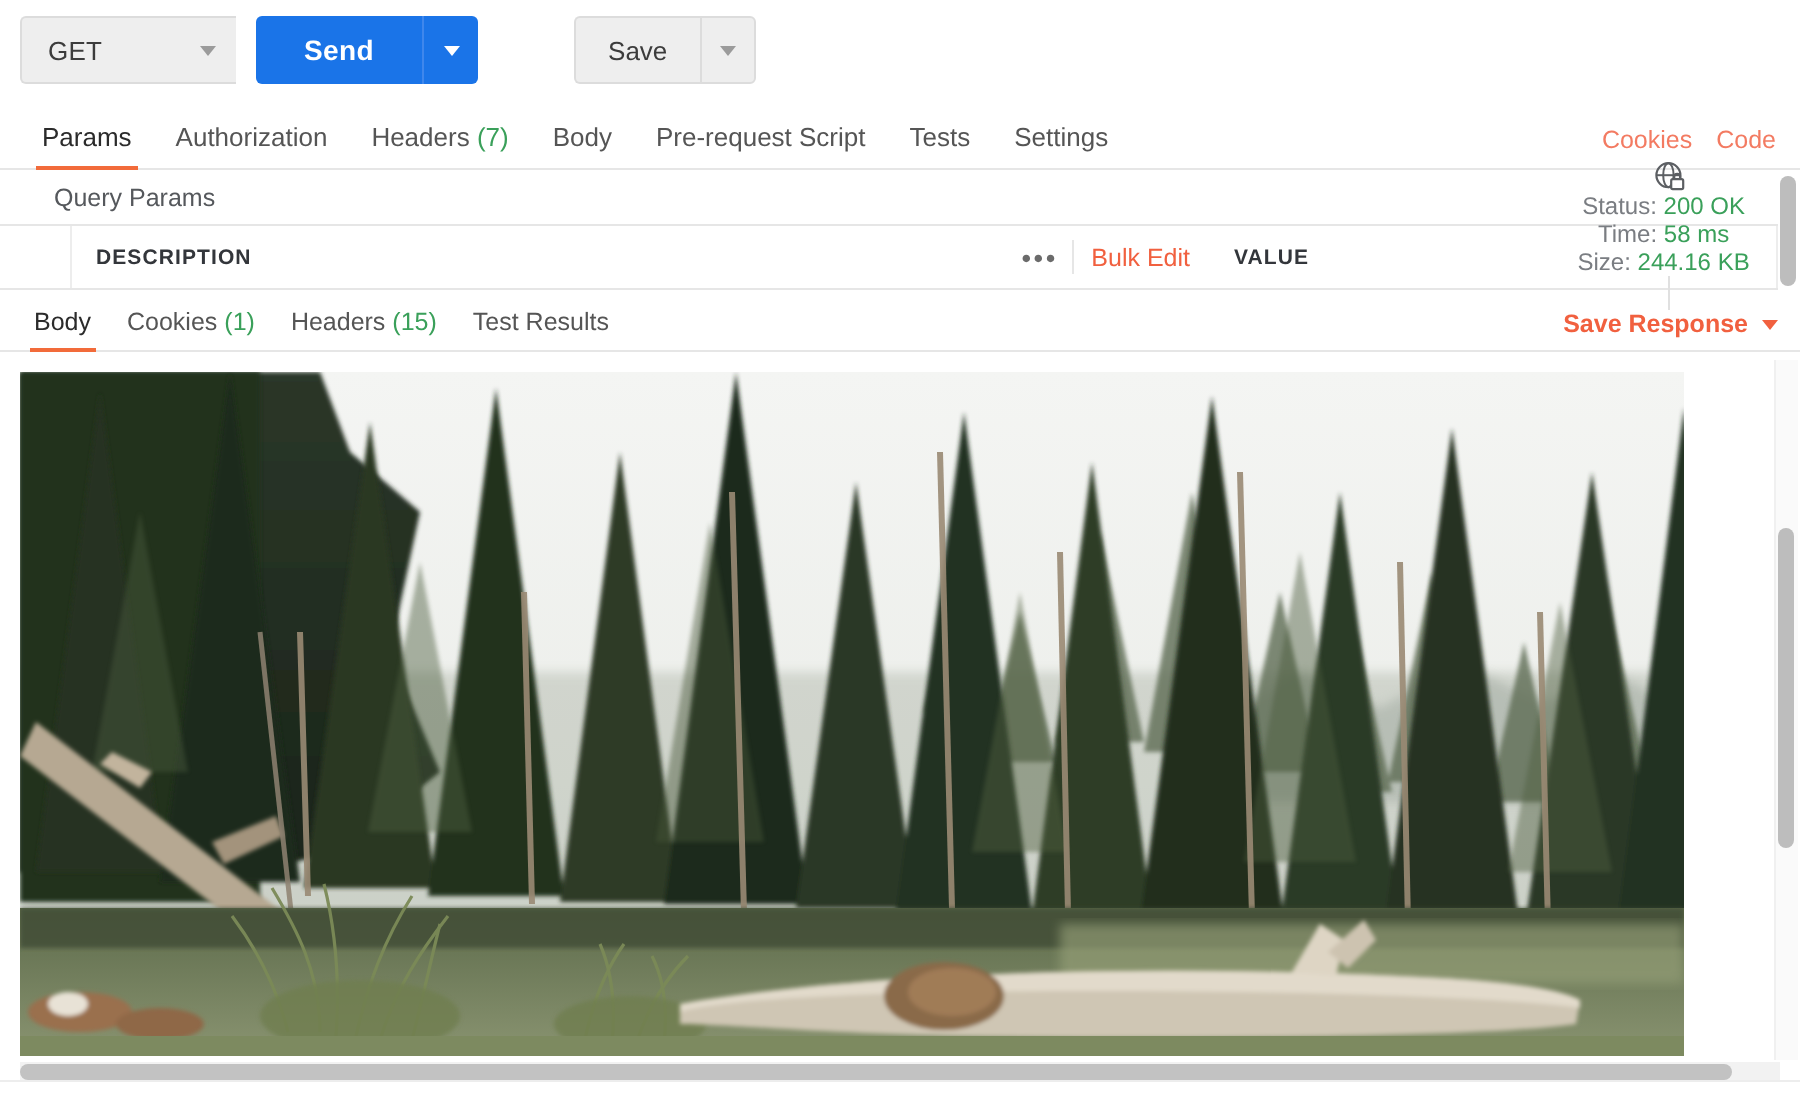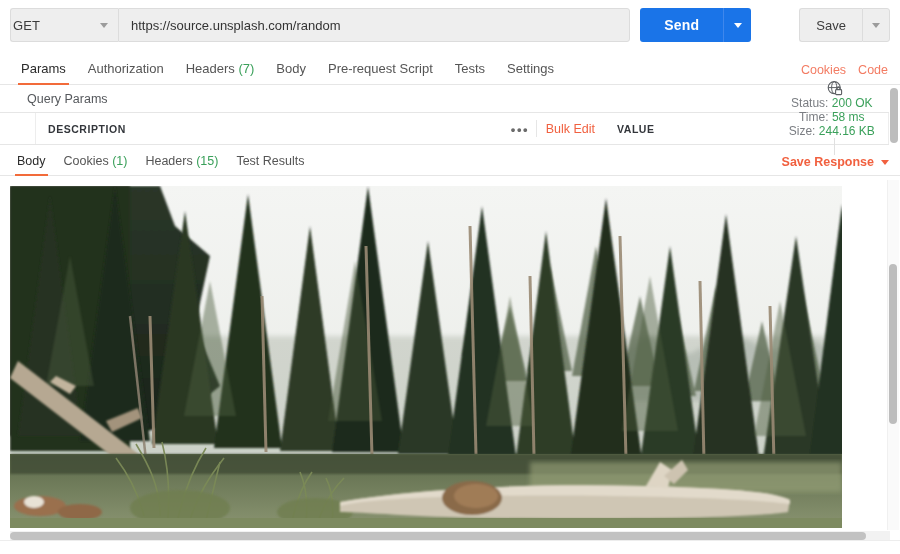--- a/index.html
+++ b/index.html
@@ -16,21 +16,21 @@
   
   .urlbar {
     position: absolute; left: 0; top: 0; width: 900px; height: 50px;
     display: flex; align-items: center; padding: 0 10px;
   }
   .method-box {
     width: 108px; height: 34px; background: #eeeeee;
     border: 1px solid #dcdcdc; border-right: none;
     border-radius: 3px 0 0 3px;
     display: flex; align-items: center; justify-content: space-between;
-    padding: 0 10px 0 2px; cursor: pointer;
+    padding: 0 10px 0 13px; cursor: pointer;
   }
   .method-label { font-size: 13px; color: #3c3c3c; letter-spacing: .1px; }
   .caret-dn {
     width: 0; height: 0; border-left: 4.5px solid transparent;
     border-right: 4.5px solid transparent; border-top: 5px solid #9b9b9b;
   }
   .url-input {
     flex: 1; height: 34px; background: #eeeeee;
     border: 1px solid #dcdcdc; border-radius: 0 3px 3px 0;
     display: flex; align-items: center; padding: 0 12px;
@@ -186,21 +186,20 @@
 </head>
 <body>
 
 <div class="app">
 
   <div class="urlbar">
     <div class="method-box">
       <span class="method-label">GET</span>
       <span class="caret-dn"></span>
     </div>
-    <div class="url-input" title="https://source.unsplash.com/random">https://source.unsplash.com/random</div>
     <div class="send-wrap">
       <button class="send-btn">Send</button>
       <button class="send-caret">
         <span class="caret-dn"></span>
       </button>
     </div>
     <div class="save-wrap">
       <button class="save-btn">Save</button>
       <button class="save-caret">
         <span class="caret-dn"></span>

